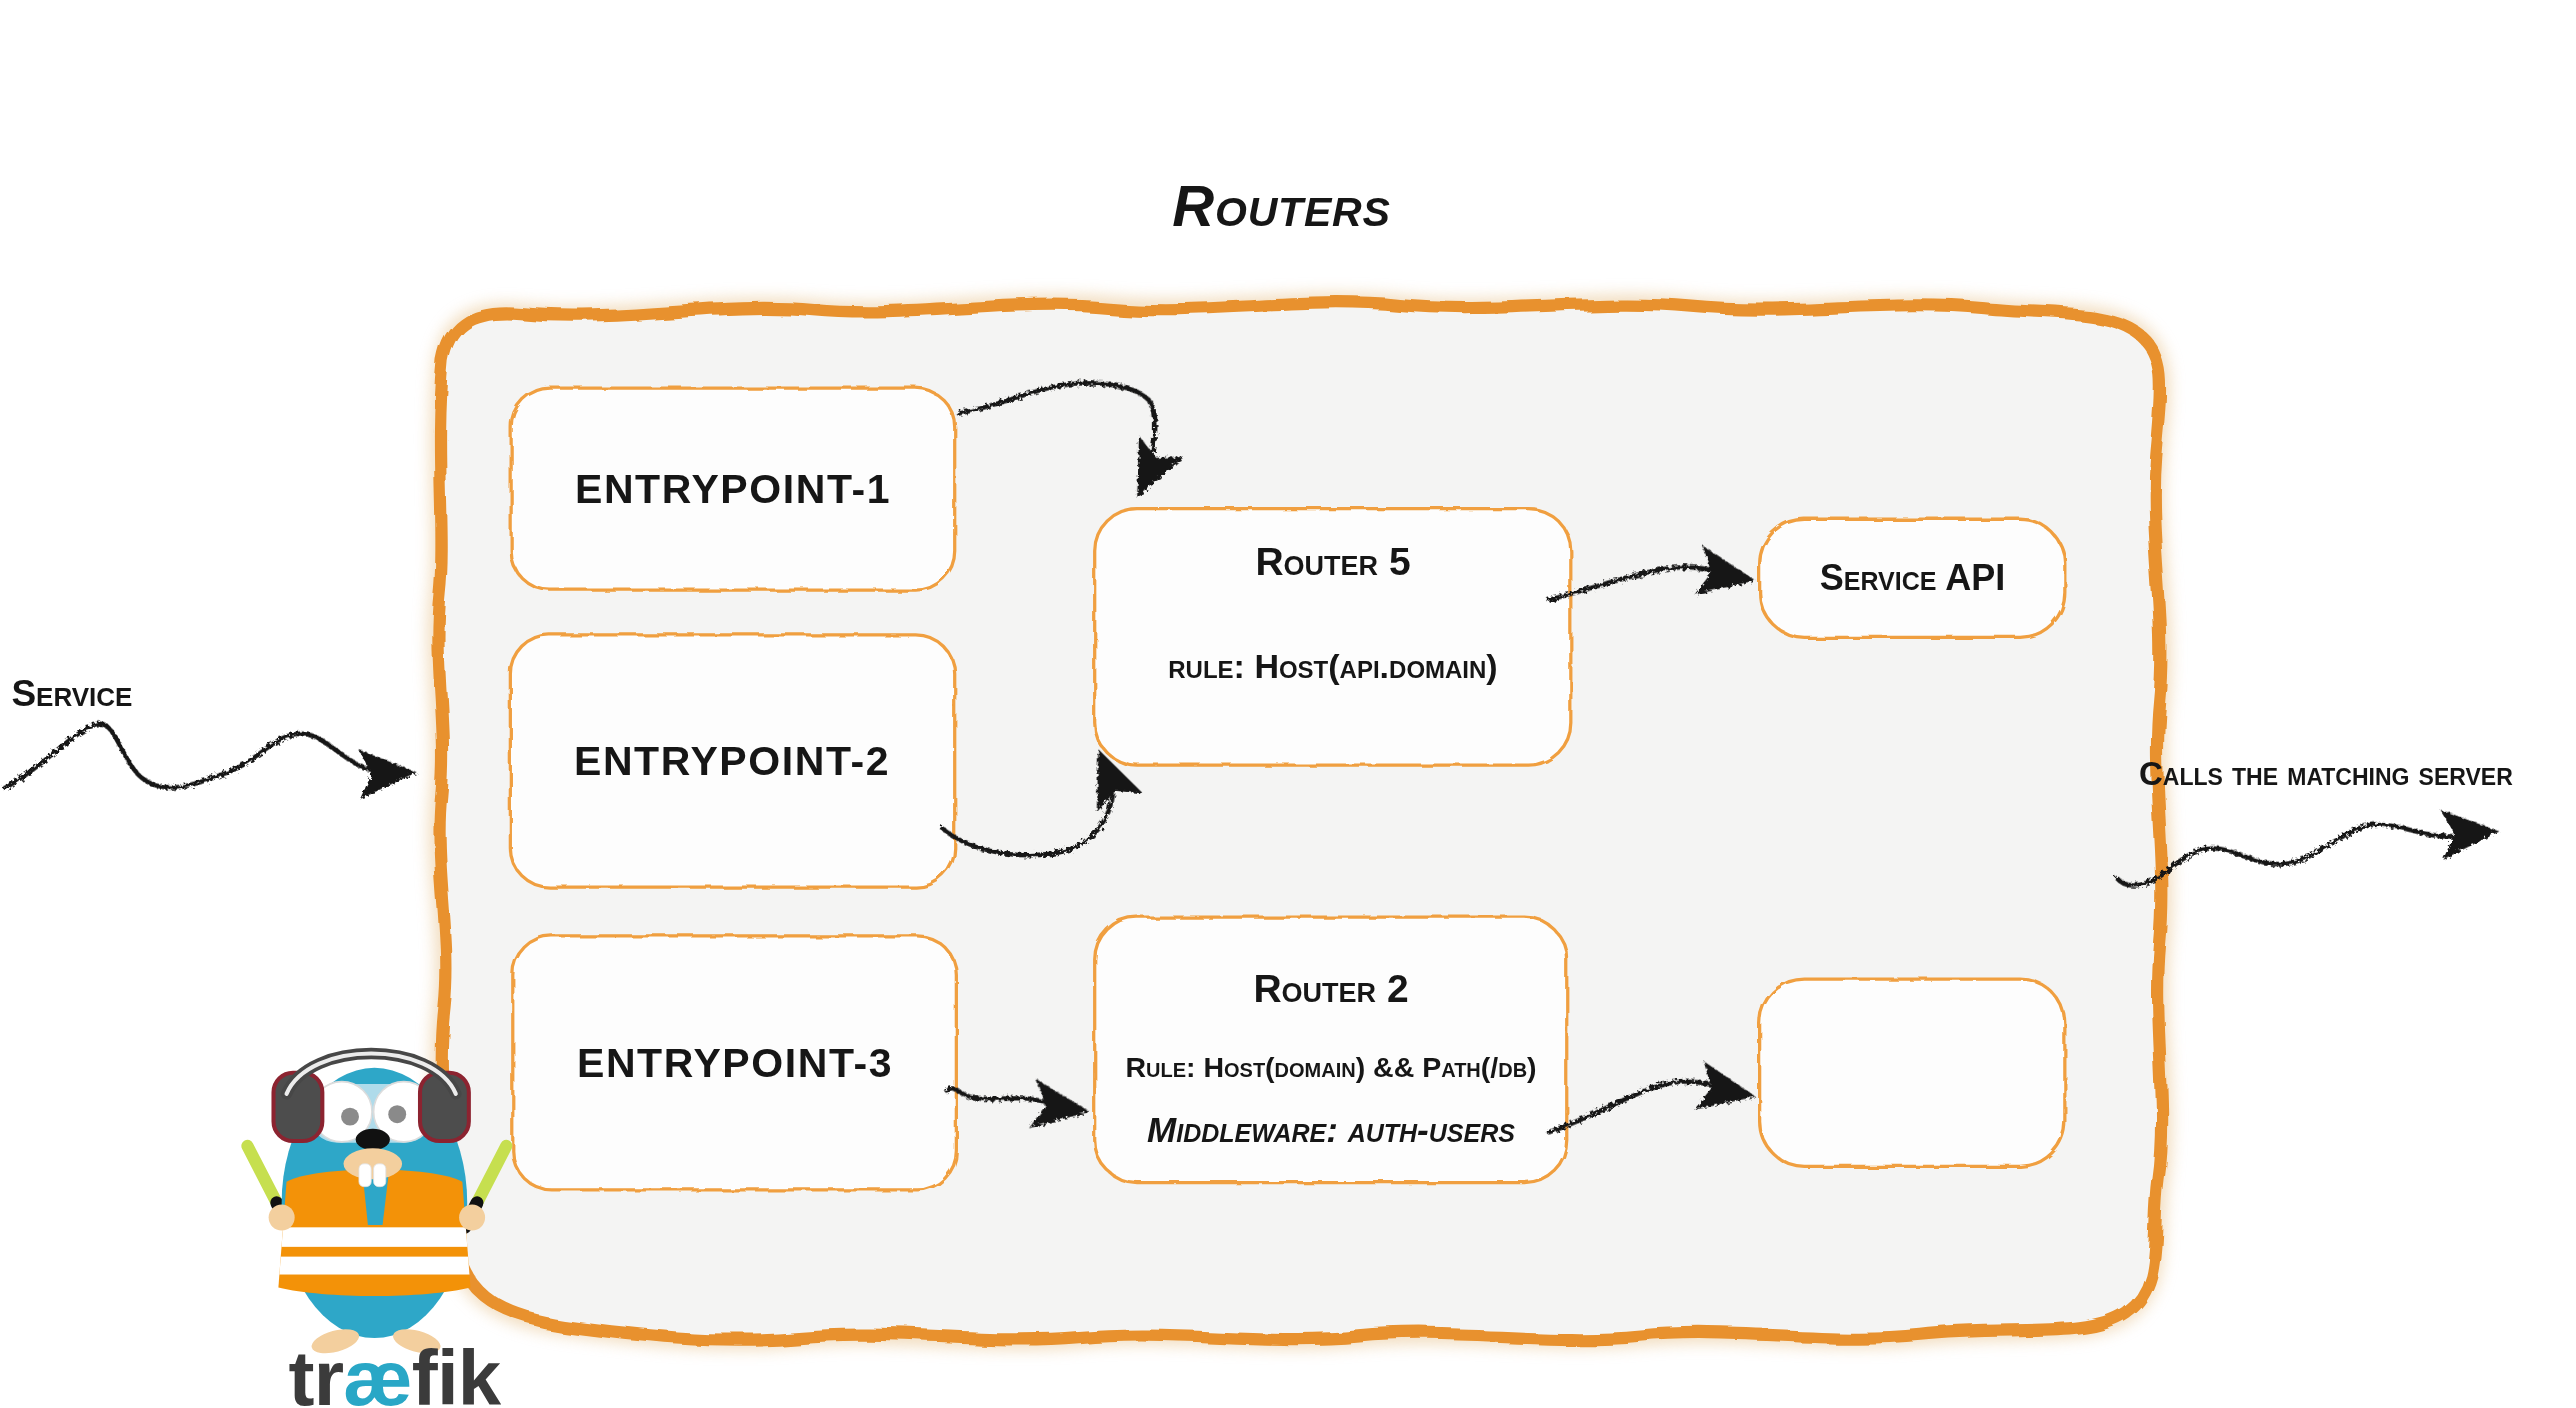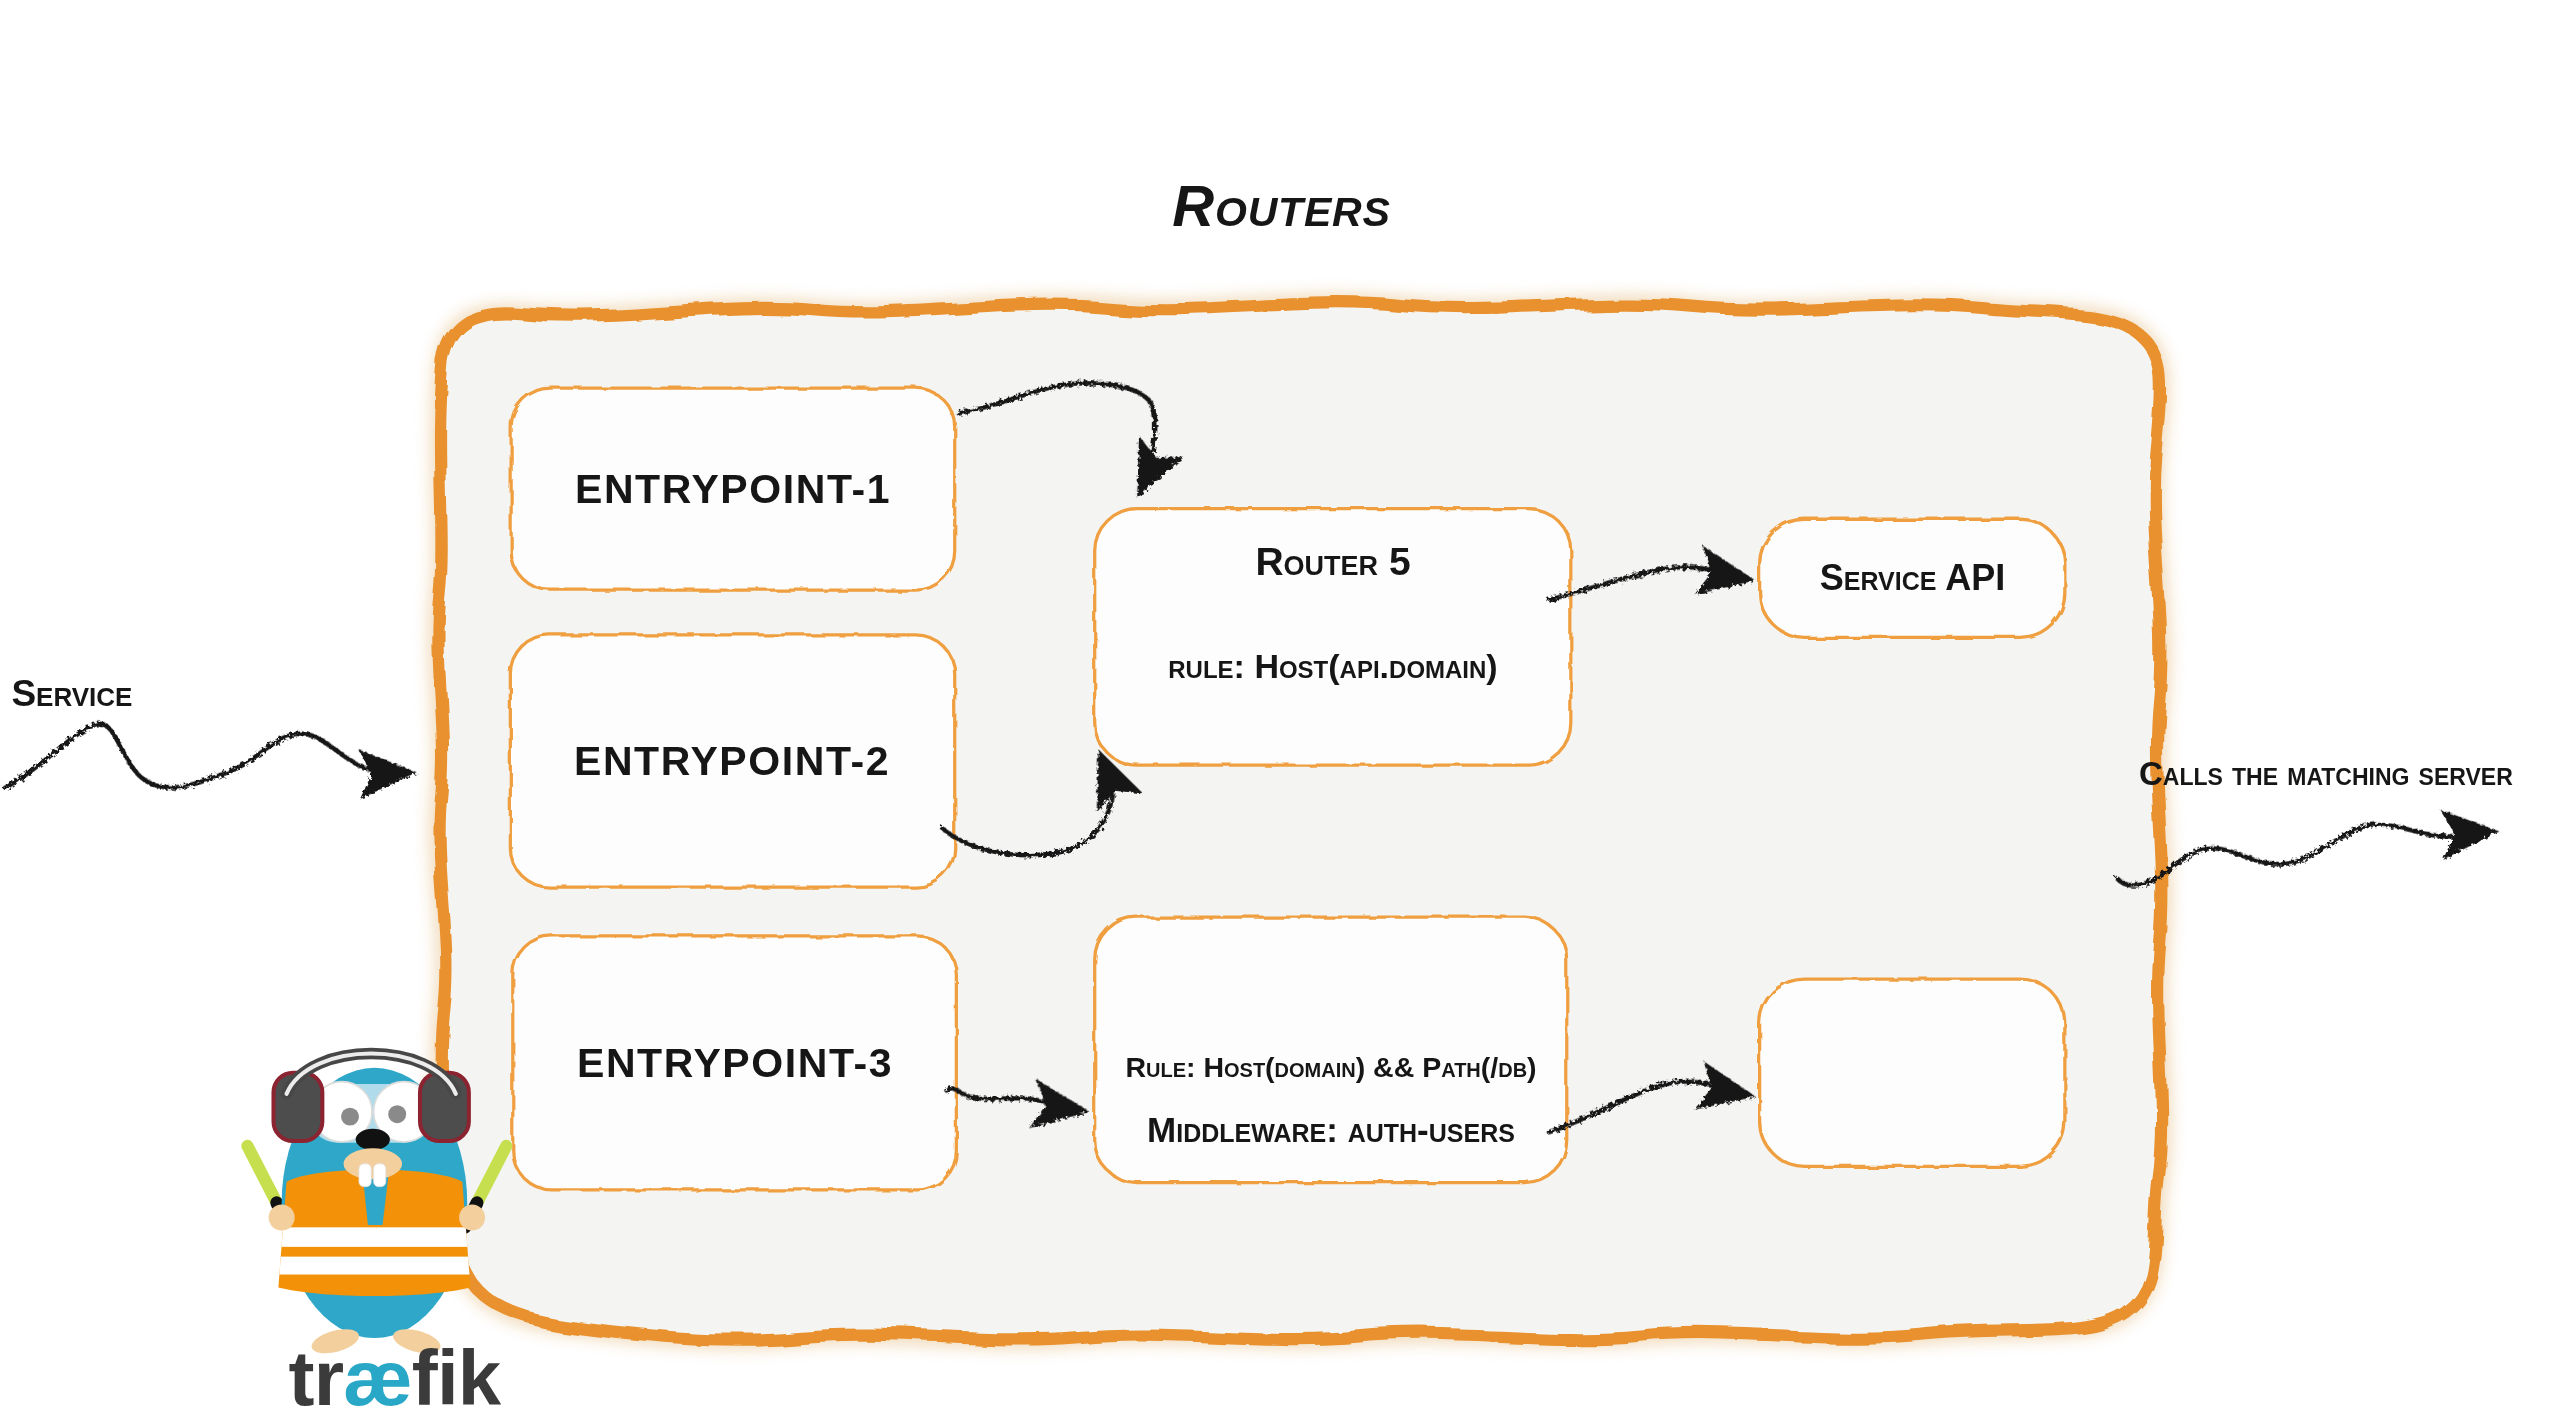--- a/index.html
+++ b/index.html
@@ -139,22 +139,23 @@
 
   <div class="lbl calls-label" style="left:2139px;top:750px;width:440px;height:46px;justify-content:flex-start;text-align:left;">Calls the matching server</div>
 
   <div class="lbl ep-label" style="left:511px;top:388px;width:444px;height:202px;">entrypoint-1</div>
   <div class="lbl ep-label" style="left:510px;top:635px;width:444px;height:252px;">entrypoint-2</div>
   <div class="lbl ep-label" style="left:513px;top:936px;width:444px;height:254px;">entrypoint-3</div>
 
   <div class="lbl router-name" style="left:1095px;top:537px;width:476px;height:49px;">Router 5</div>
   <div class="lbl router-rule-lg" style="left:1095px;top:644px;width:476px;height:44px;">rule: Host(api.domain)</div>
 
+  <div class="lbl router-name" style="left:1095px;top:964px;width:472px;height:49px;">Router 2</div>
   <div class="lbl router-rule-sm" style="left:1095px;top:1048px;width:472px;height:39px;">Rule: Host(domain) &amp;&amp; Path(/db)</div>
-  <div class="lbl router-mw" style="left:1095px;top:1107px;width:472px;height:44px;">Middleware: auth-users</div>
+  <div class="lbl router-mw" style="left:1095px;top:1107px;width:472px;height:44px;font-style:italic;">Middleware: auth-users</div>
 
   <div class="lbl service-label" style="left:1760px;top:519px;width:305px;height:118px;">Service API</div>
 
   <div class="lbl logo-text" style="left:260px;top:1339px;width:269px;height:77px;">
     <span>tr</span>
       <span class="ae">æ</span>
       <span>fik</span>
   </div>
 
 </div>

